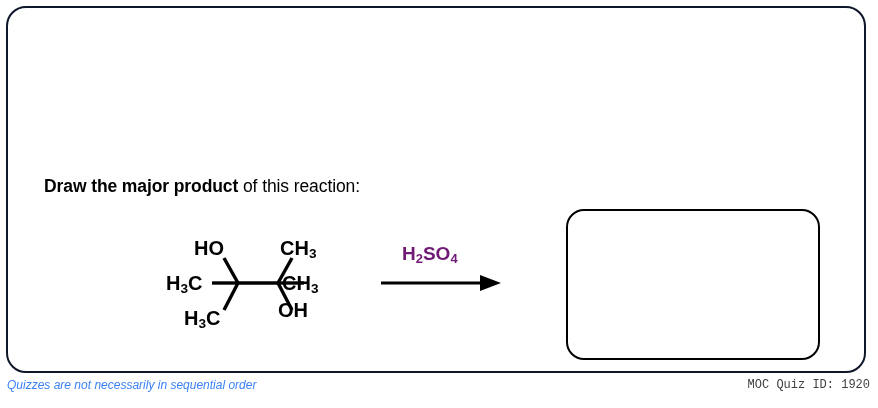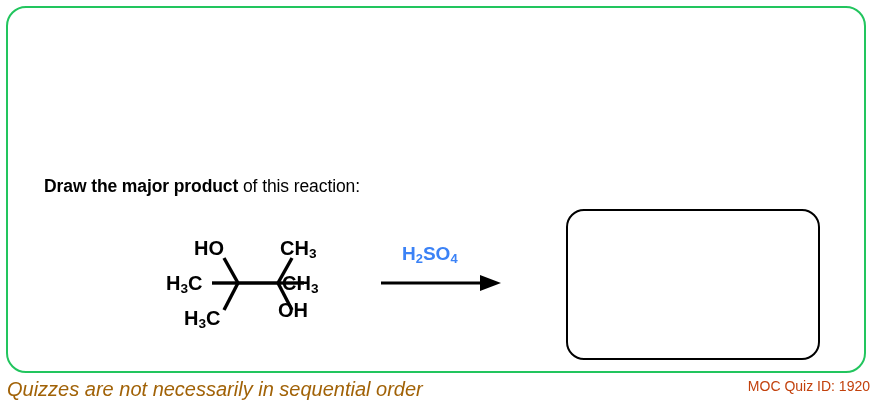--- a/index.html
+++ b/index.html
@@ -16,21 +16,21 @@
   }
 
   
   #quiz-card {
     position: absolute;
     left: 6px;
     top: 6px;
     width: 860px;
     height: 367px;
     box-sizing: border-box;
-    border: 2px solid #22c55e;
+    border: 2px solid #0f172a;
     border-radius: 20px;
     background: #ffffff;
   }
 
   
   #prompt-line {
     position: absolute;
     left: 36px;
     top: 168px;
     font-size: 17.5px;
@@ -93,21 +93,21 @@
     width: 125px;
     height: 52px;
     pointer-events: auto;
   }
   #reagent-label {
     position: absolute;
     left: 22px;
     top: 0px;
     font-weight: bold;
     font-size: 19px;
-    color: #3b82f6;
+    color: #701a75;
     white-space: nowrap;
     line-height: 1;
   }
   #reagent-label sub {
     font-size: 0.68em;
     vertical-align: -0.22em;
   }
   #reaction-arrow {
     position: absolute;
     left: 0px;
@@ -125,32 +125,33 @@
     border: 2.5px solid #000000;
     border-radius: 18px;
     background: #ffffff;
   }
 
   
   #footer-note {
     position: absolute;
     left: 7px;
     top: 378px;
-    font-size: 20px;
+    font-size: 12px;
     font-style: italic;
-    color: #a16207;
+    color: #3b82f6;
     white-space: nowrap;
   }
   #footer-quiz-id {
     position: absolute;
     right: 8px;
     top: 378px;
-    font-size: 14px;
-    color: #c2410c;
-    white-space: nowrap;
+    font-size: 12px;
+    color: #404040;
+    white-space: nowrap;
+    font-family: Liberation Mono, monospace;
   }
 </style>
 </head>
 <body>
 
 <div id="quiz-card">
 
   <div id="prompt-line">
     <span class="bold">Draw the major product</span><span class="rest"> of this reaction:</span>
   </div>

